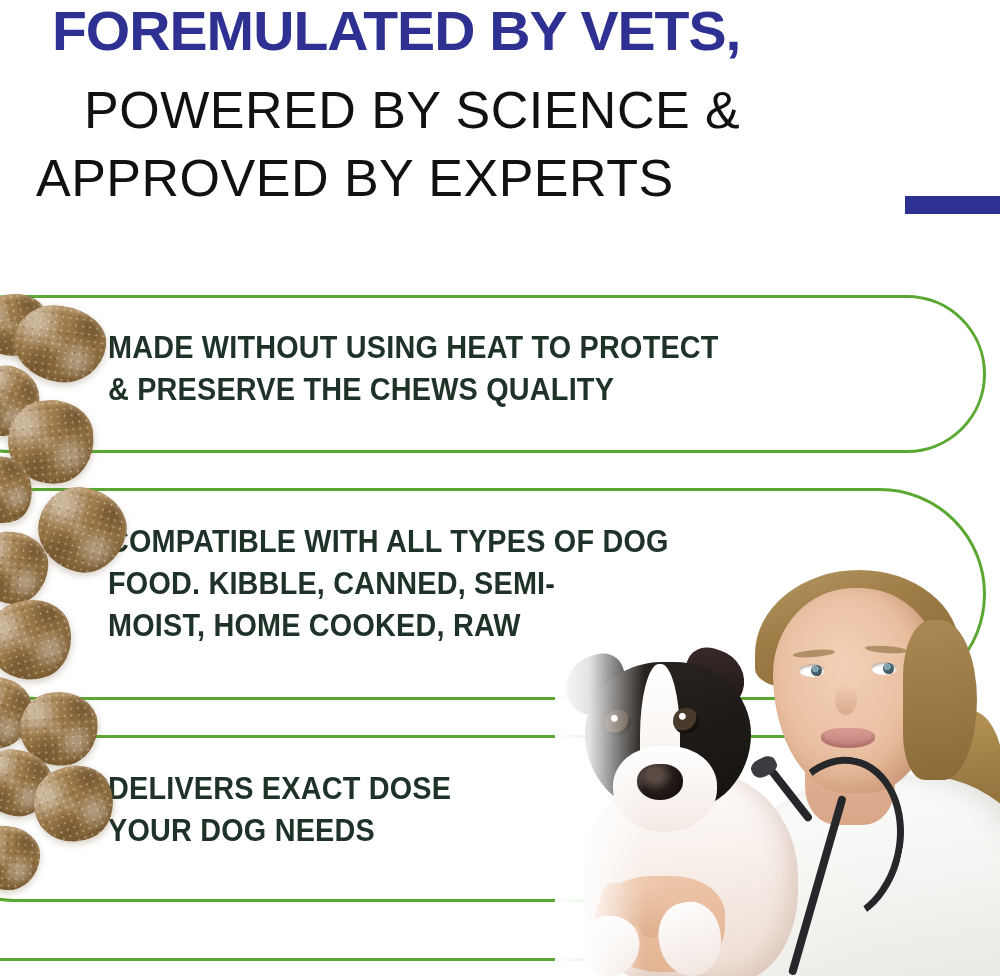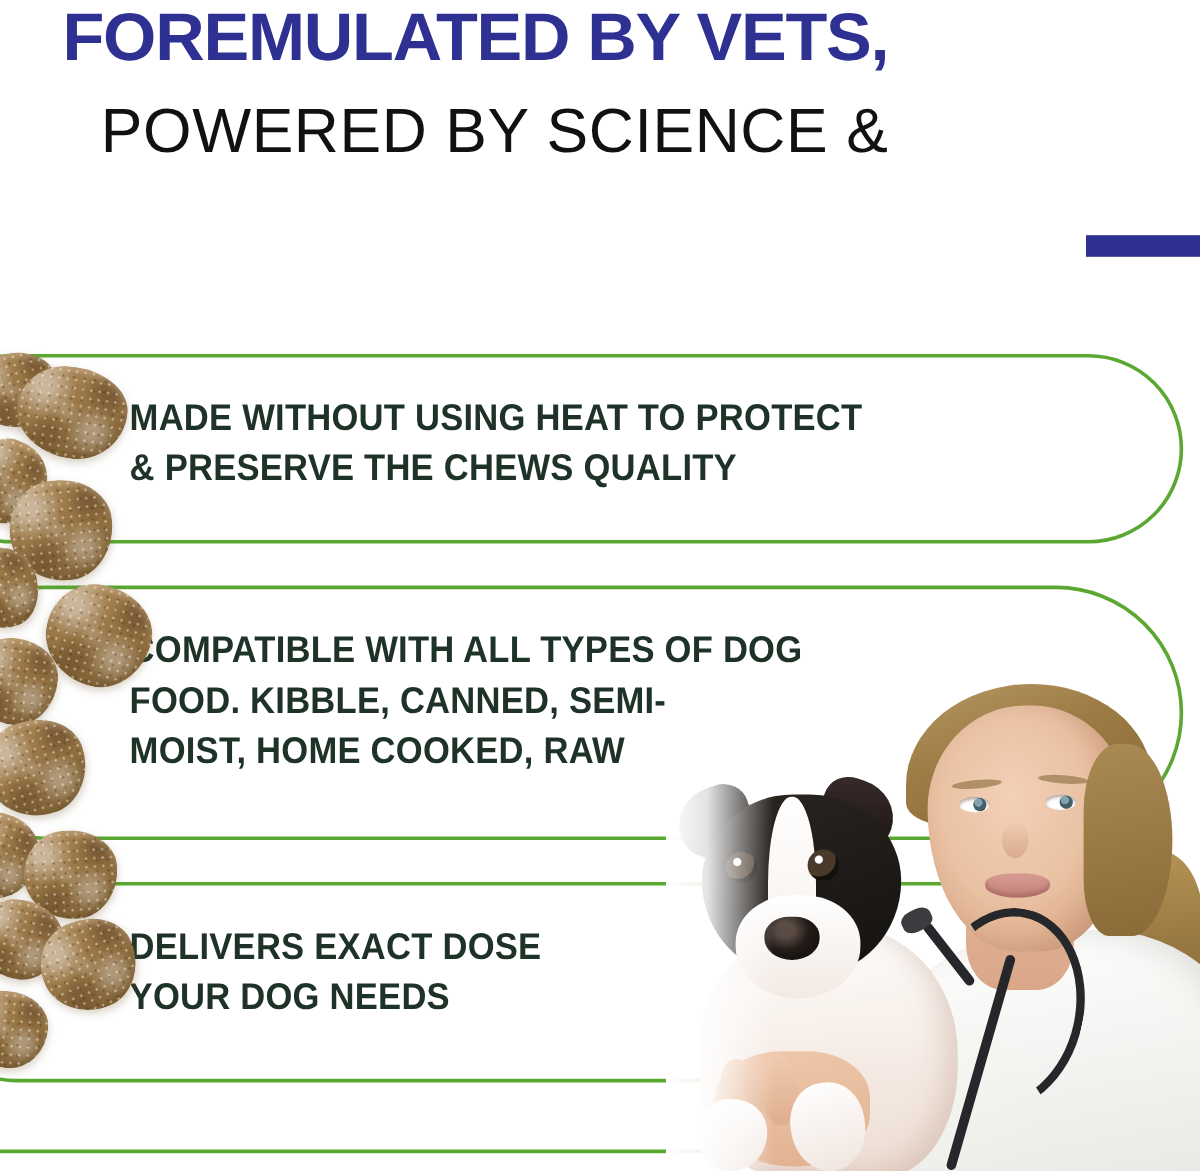--- a/index.html
+++ b/index.html
@@ -233,20 +233,21 @@
   }
 </style>
 </head>
 <body>
 
 <div id="stage">
 
   <div class="headline">
     <div class="hl-line hl-1">FOREMULATED BY VETS,</div>
     <div class="hl-line hl-2">POWERED BY SCIENCE &amp;</div>
+    <div class="hl-line hl-3">APPROVED BY EXPERTS</div>
     <div class="hl-dash"></div>
   </div>
 
   <div class="pill" id="pill-1"></div>
   <div class="pill" id="pill-2"></div>
   <div class="pill" id="pill-3"></div>
   <div class="pill" id="pill-4"></div>
 
   <div class="pill-text" id="text-1">MADE WITHOUT USING HEAT TO PROTECT
 &amp; PRESERVE THE CHEWS QUALITY</div>

